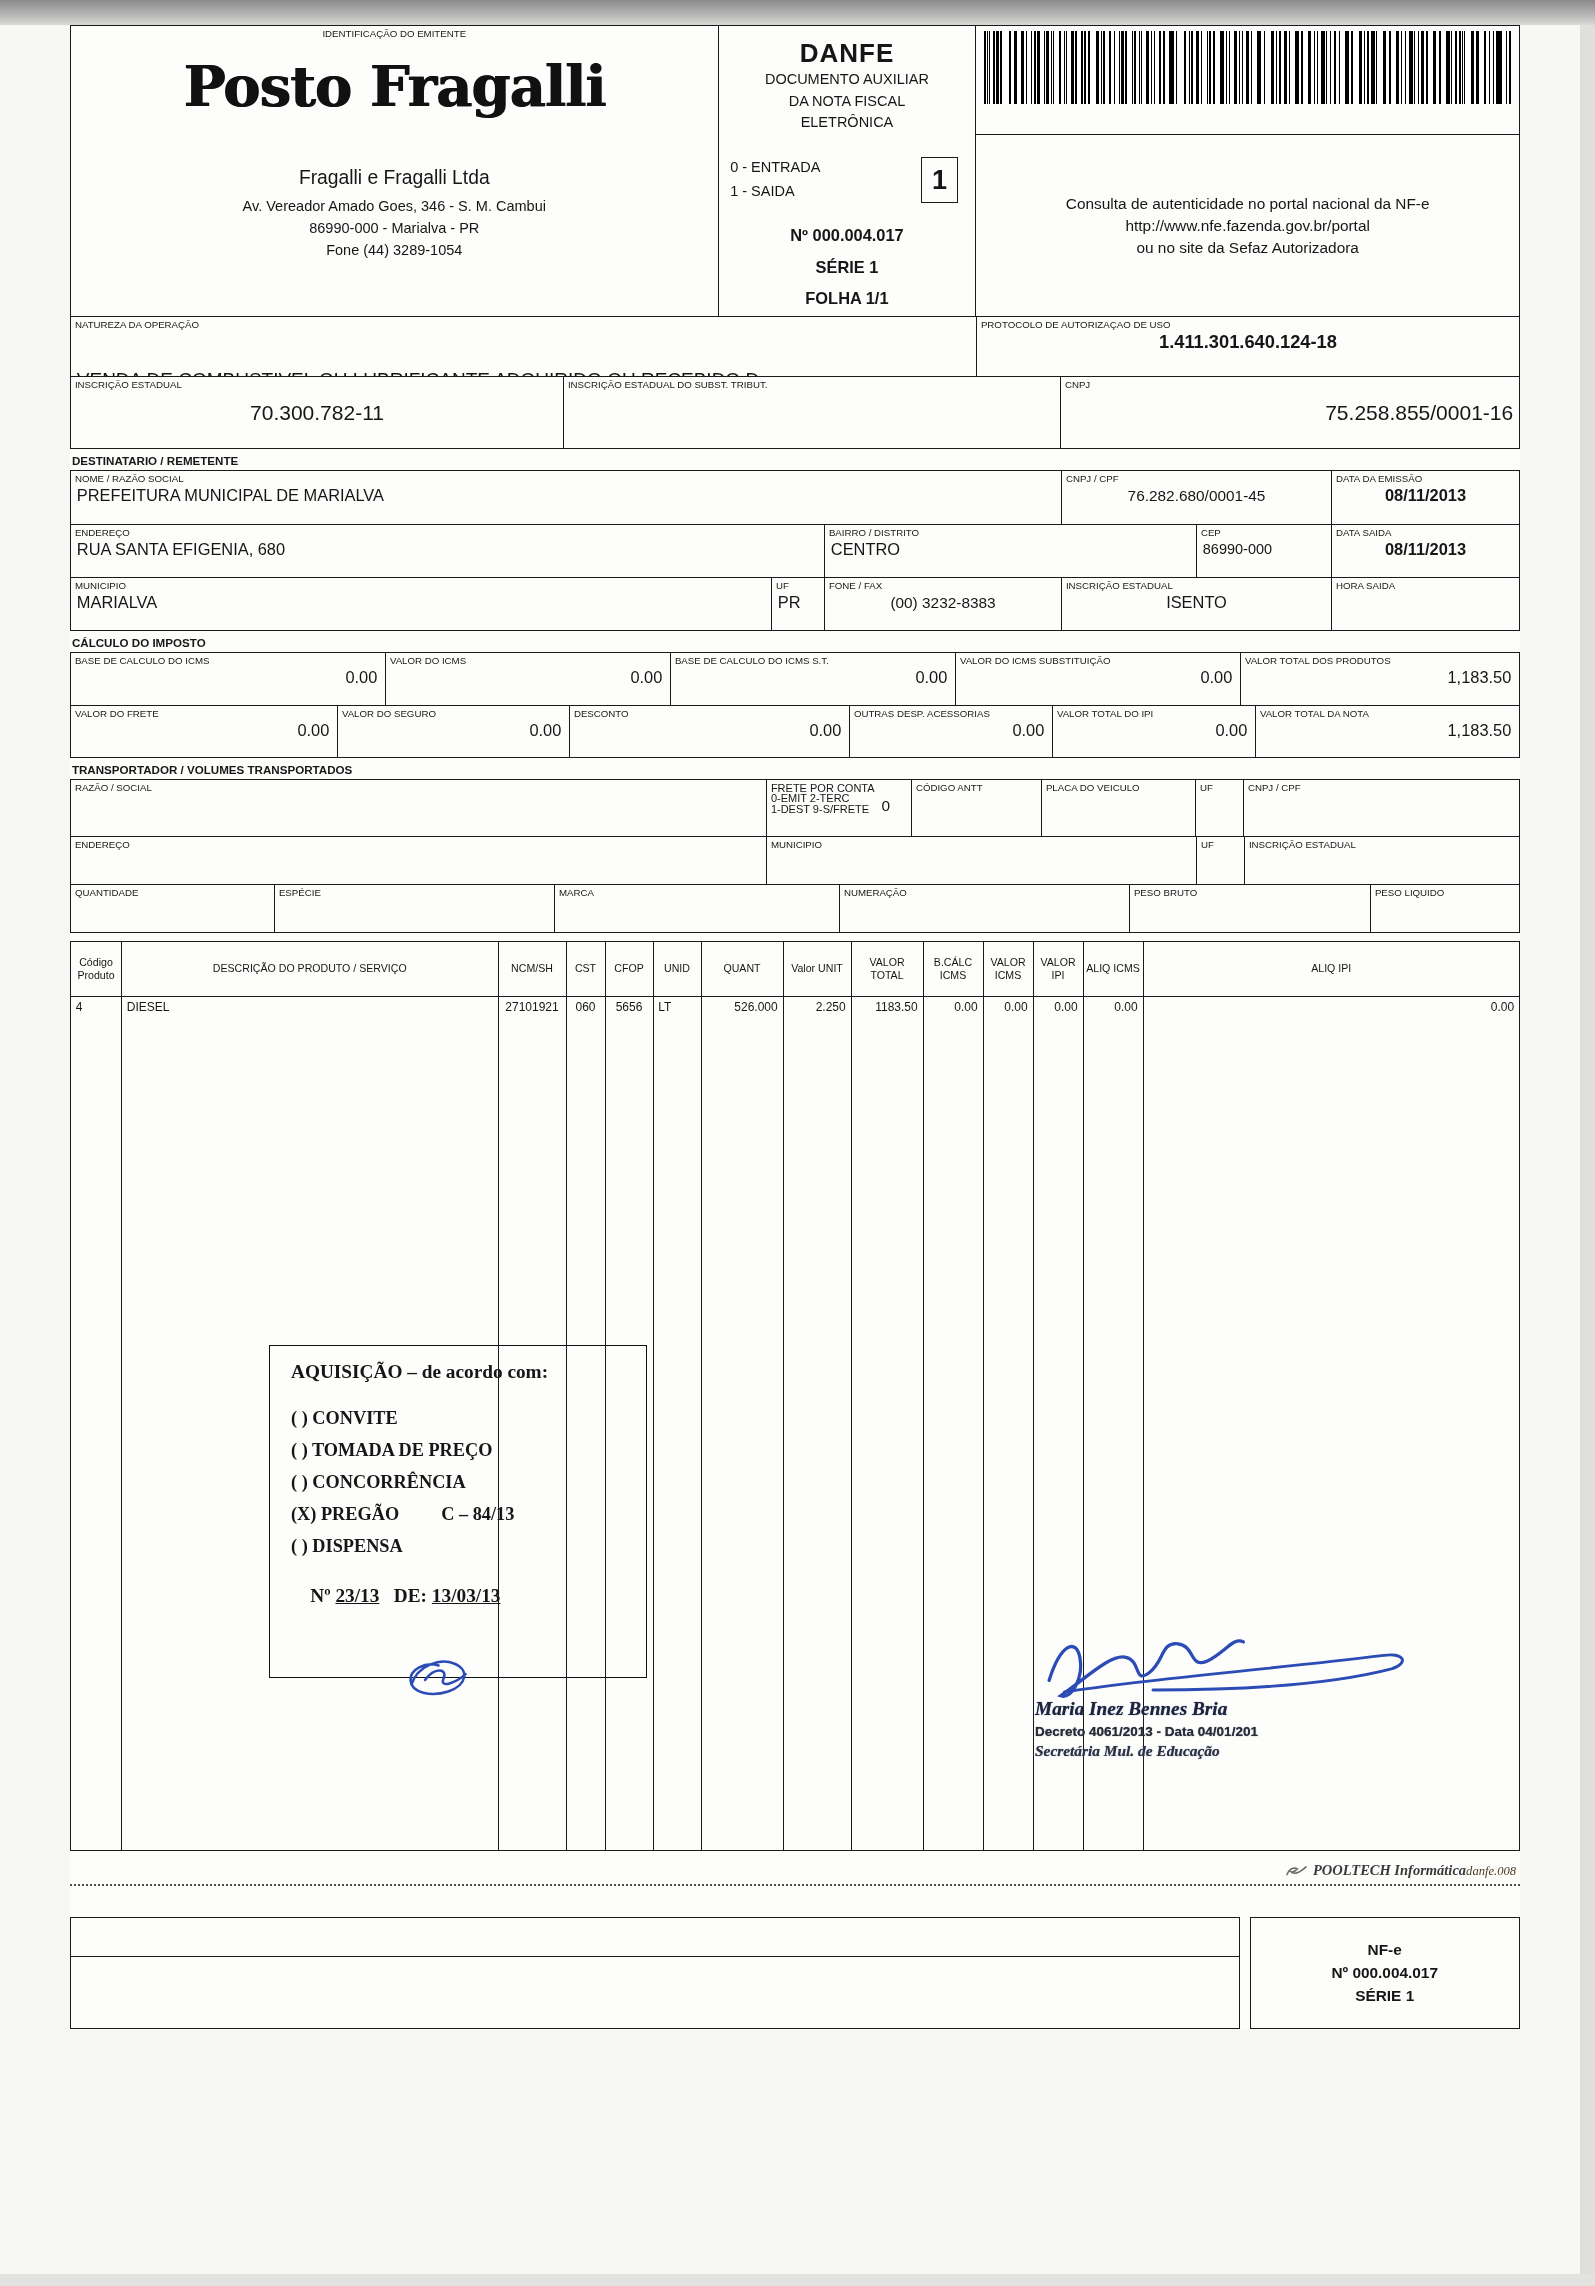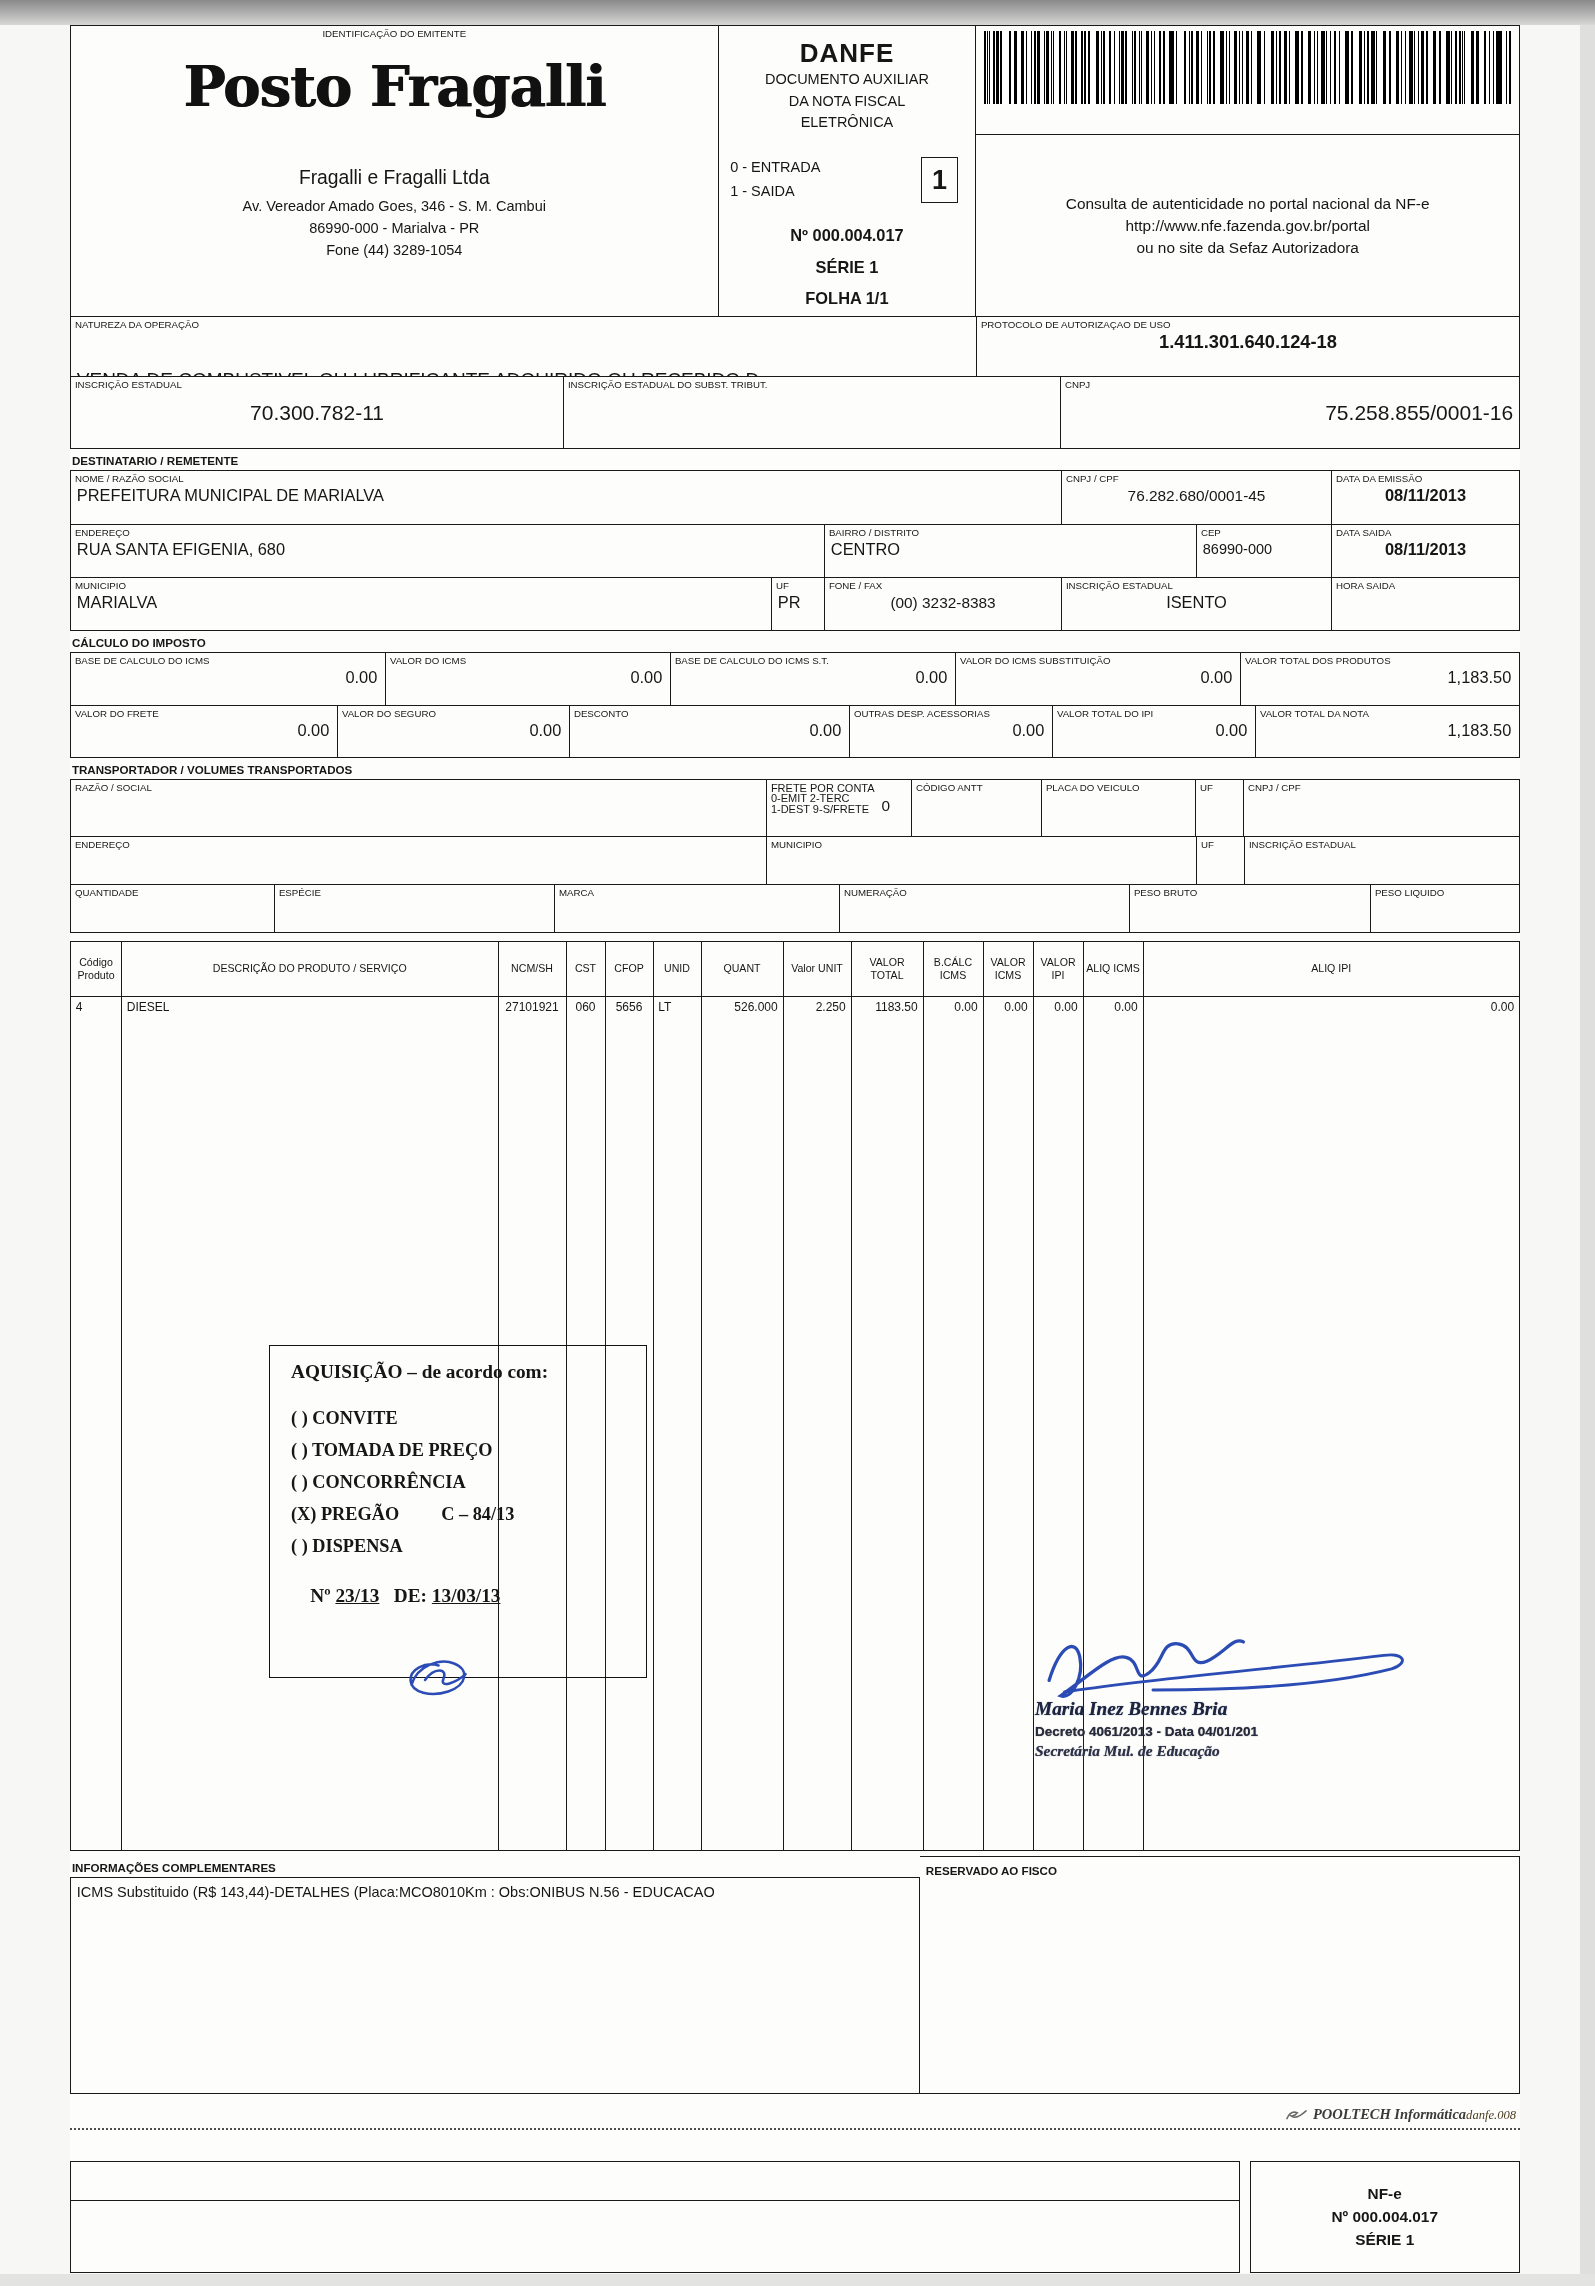--- a/index.html
+++ b/index.html
@@ -406,31 +406,20 @@
           <path d="M14 68 C 26 30 42 24 46 44 C 50 64 38 88 26 84 C 52 66 78 40 94 44 C 110 48 102 72 118 60 C 134 48 130 28 148 30 C 166 32 160 56 178 48 C 196 40 206 22 216 28" stroke="#2b4bb5" stroke-width="3.4" fill="none" stroke-linecap="round"></path>
           <path d="M30 80 C 120 66 230 58 362 42 C 384 39 388 50 370 56 C 300 74 200 78 122 78" stroke="#2b4bb5" stroke-width="3" fill="none" stroke-linecap="round"></path>
         </svg>
         <div class="sig-name">Maria Inez Bennes Bria</div>
         <div class="sig-decreto">Decreto 4061/2013 - Data 04/01/201</div>
         <div class="sig-cargo">Secretária Mul. de Educação</div>
       </div>
     </div>
   </div>
 
-  <div class="info-row">
-    <div class="info-left">
-      <div class="sec-title">INFORMAÇÕES COMPLEMENTARES</div>
-      <div class="info-box">
-        <span class="info-text">ICMS Substituido (R$ 143,44)-DETALHES (Placa:MCO8010Km : Obs:ONIBUS N.56 - EDUCACAO</span>
-      </div>
-    </div>
-    <div class="fisco-box">
-      <span class="lbl-bold">RESERVADO AO FISCO</span>
-    </div>
-  </div>
 
   <div class="foot-row">
     <div class="brand">
       <svg width="23" height="13.5" viewBox="0 0 24 14">
         <path d="M2 11 Q6 2 13 5 Q10 9 6 8 Q11 13 22 3" fill="none" stroke="#6a6a6a" stroke-width="1.6" stroke-linecap="round"></path>
       </svg>
       <span>POOLTECH Informática</span>
     </div>
     <div class="ref">danfe.008</div>
   </div>

